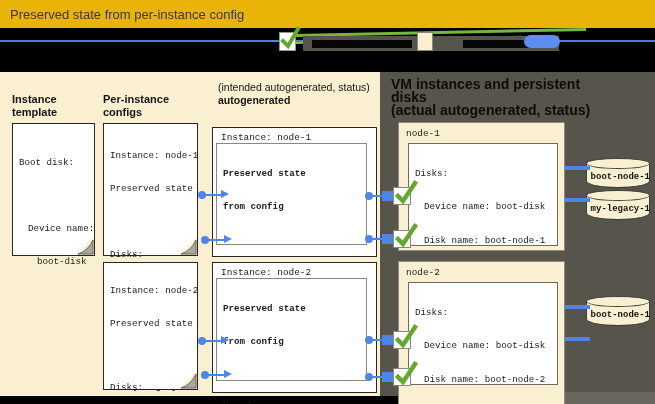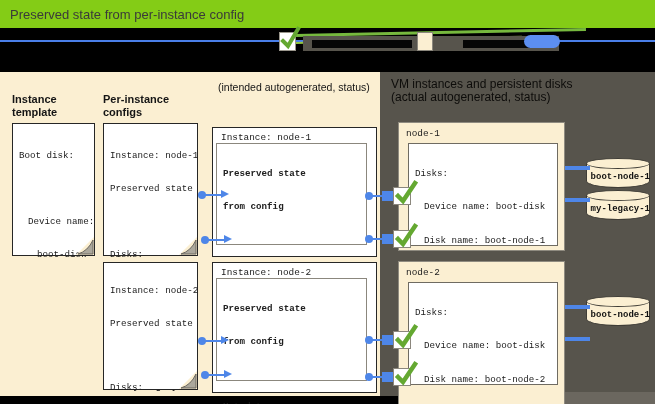--- a/index.html
+++ b/index.html
@@ -1,30 +1,30 @@
 <!DOCTYPE html>
 <html><head>
 <meta charset="utf-8">
 <style>
   *{box-sizing:border-box;margin:0;padding:0}
   body{background:#222;font-family:"Liberation Sans",sans-serif}
   #stage{position:relative;width:655px;height:404px;background:#000;overflow:hidden}
   .abs{position:absolute}
   
-  .titlebar{left:0;top:0;width:655px;height:28px;background:#84cc16}
+  .titlebar{left:0;top:0;width:655px;height:28px;background:#eab308}
   .titlebar .t{position:absolute;left:10px;top:7px;font-size:13px;color:#3A3A3A}
   
   .cream{left:0;top:72px;width:380px;height:326px;background:#FBEFD2}
   .darkp{left:380px;top:72px;width:275px;height:324px;background:#57544C}
   .gstrip{left:562px;top:392px;width:93px;height:12px;background:#6B675F}
   .bstrip{left:0;top:396px;width:562px;height:8px;background:#000}
   
   .colh{font-weight:bold;font-size:11px;line-height:13px;color:#151515}
   .colh3{font-size:10.5px;line-height:13px;color:#151515}
-  .darkh{font-weight:normal;font-size:12px;line-height:13px;color:#0D0C0A}
+  .darkh{font-weight:bold;font-size:14px;line-height:13px;color:#0D0C0A}
   
   .doc,.mbox{position:absolute;background:#fff;border:1px solid #262626}
   .ibox{position:absolute;background:#fff;border:1px solid #8b877d}
   .vbox{position:absolute;background:#FBEFD2;border:1px solid #8F8B80}
   
   .mono{font-family:"Liberation Mono",monospace;font-size:9.2px;line-height:11px;color:#202020;white-space:pre;padding:4px 0 0 6px}
   .mono.tight{line-height:10.7px;padding-top:2px}
   .mono2{font-family:"Liberation Mono",monospace;font-size:9.2px;line-height:11.1px;color:#202020;white-space:pre;padding:2px 0 0 6px}
   .mlab{position:absolute;font-family:"Liberation Mono",monospace;font-size:9.4px;color:#202020;white-space:pre}
   .ln{white-space:pre}
@@ -80,28 +80,29 @@
 
   <div class="abs cream"></div>
   <div class="abs darkp"></div>
   <div class="abs gstrip"></div>
   <div class="abs bstrip"></div>
 
   <div class="abs colh" style="left:103px;top:93px;width:80px">Per-instance configs</div>
   <div class="abs colh" style="left:12px;top:93px;width:70px">Instance template</div>
   <div class="abs colh3" style="left:218px;top:81px;width:162px">
     <div>(intended autogenerated, status)</div>
+    <div class="b">autogenerated</div>
   </div>
   <div class="abs darkh" style="left:391px;top:78px;width:220px">
     <div>VM instances and persistent disks</div>
     <div>(actual autogenerated, status)</div>
   </div>
 
   <div class="doc" style="left:12px;top:123px;width:83px;height:133px">
-    <div class="mono" style="padding-top:4px">
+    <div class="mono" style="padding-top:11px">
       <div class="ln">Boot disk:</div>
       <div class="ln"> </div>
       <div class="ln in1">Device name:</div>
       <div class="ln in2">boot-disk</div>
     </div>
     <svg class="fold" width="20" height="20">
       <path d="M1,19 L19,19 L19,1 Z" fill="#FBEFD2"></path>
       <path d="M3,18 Q13,15 18,4 L18,18 Z" fill="#ABA79C" stroke="#6B675F" stroke-width="1"></path>
     </svg>
   </div>

